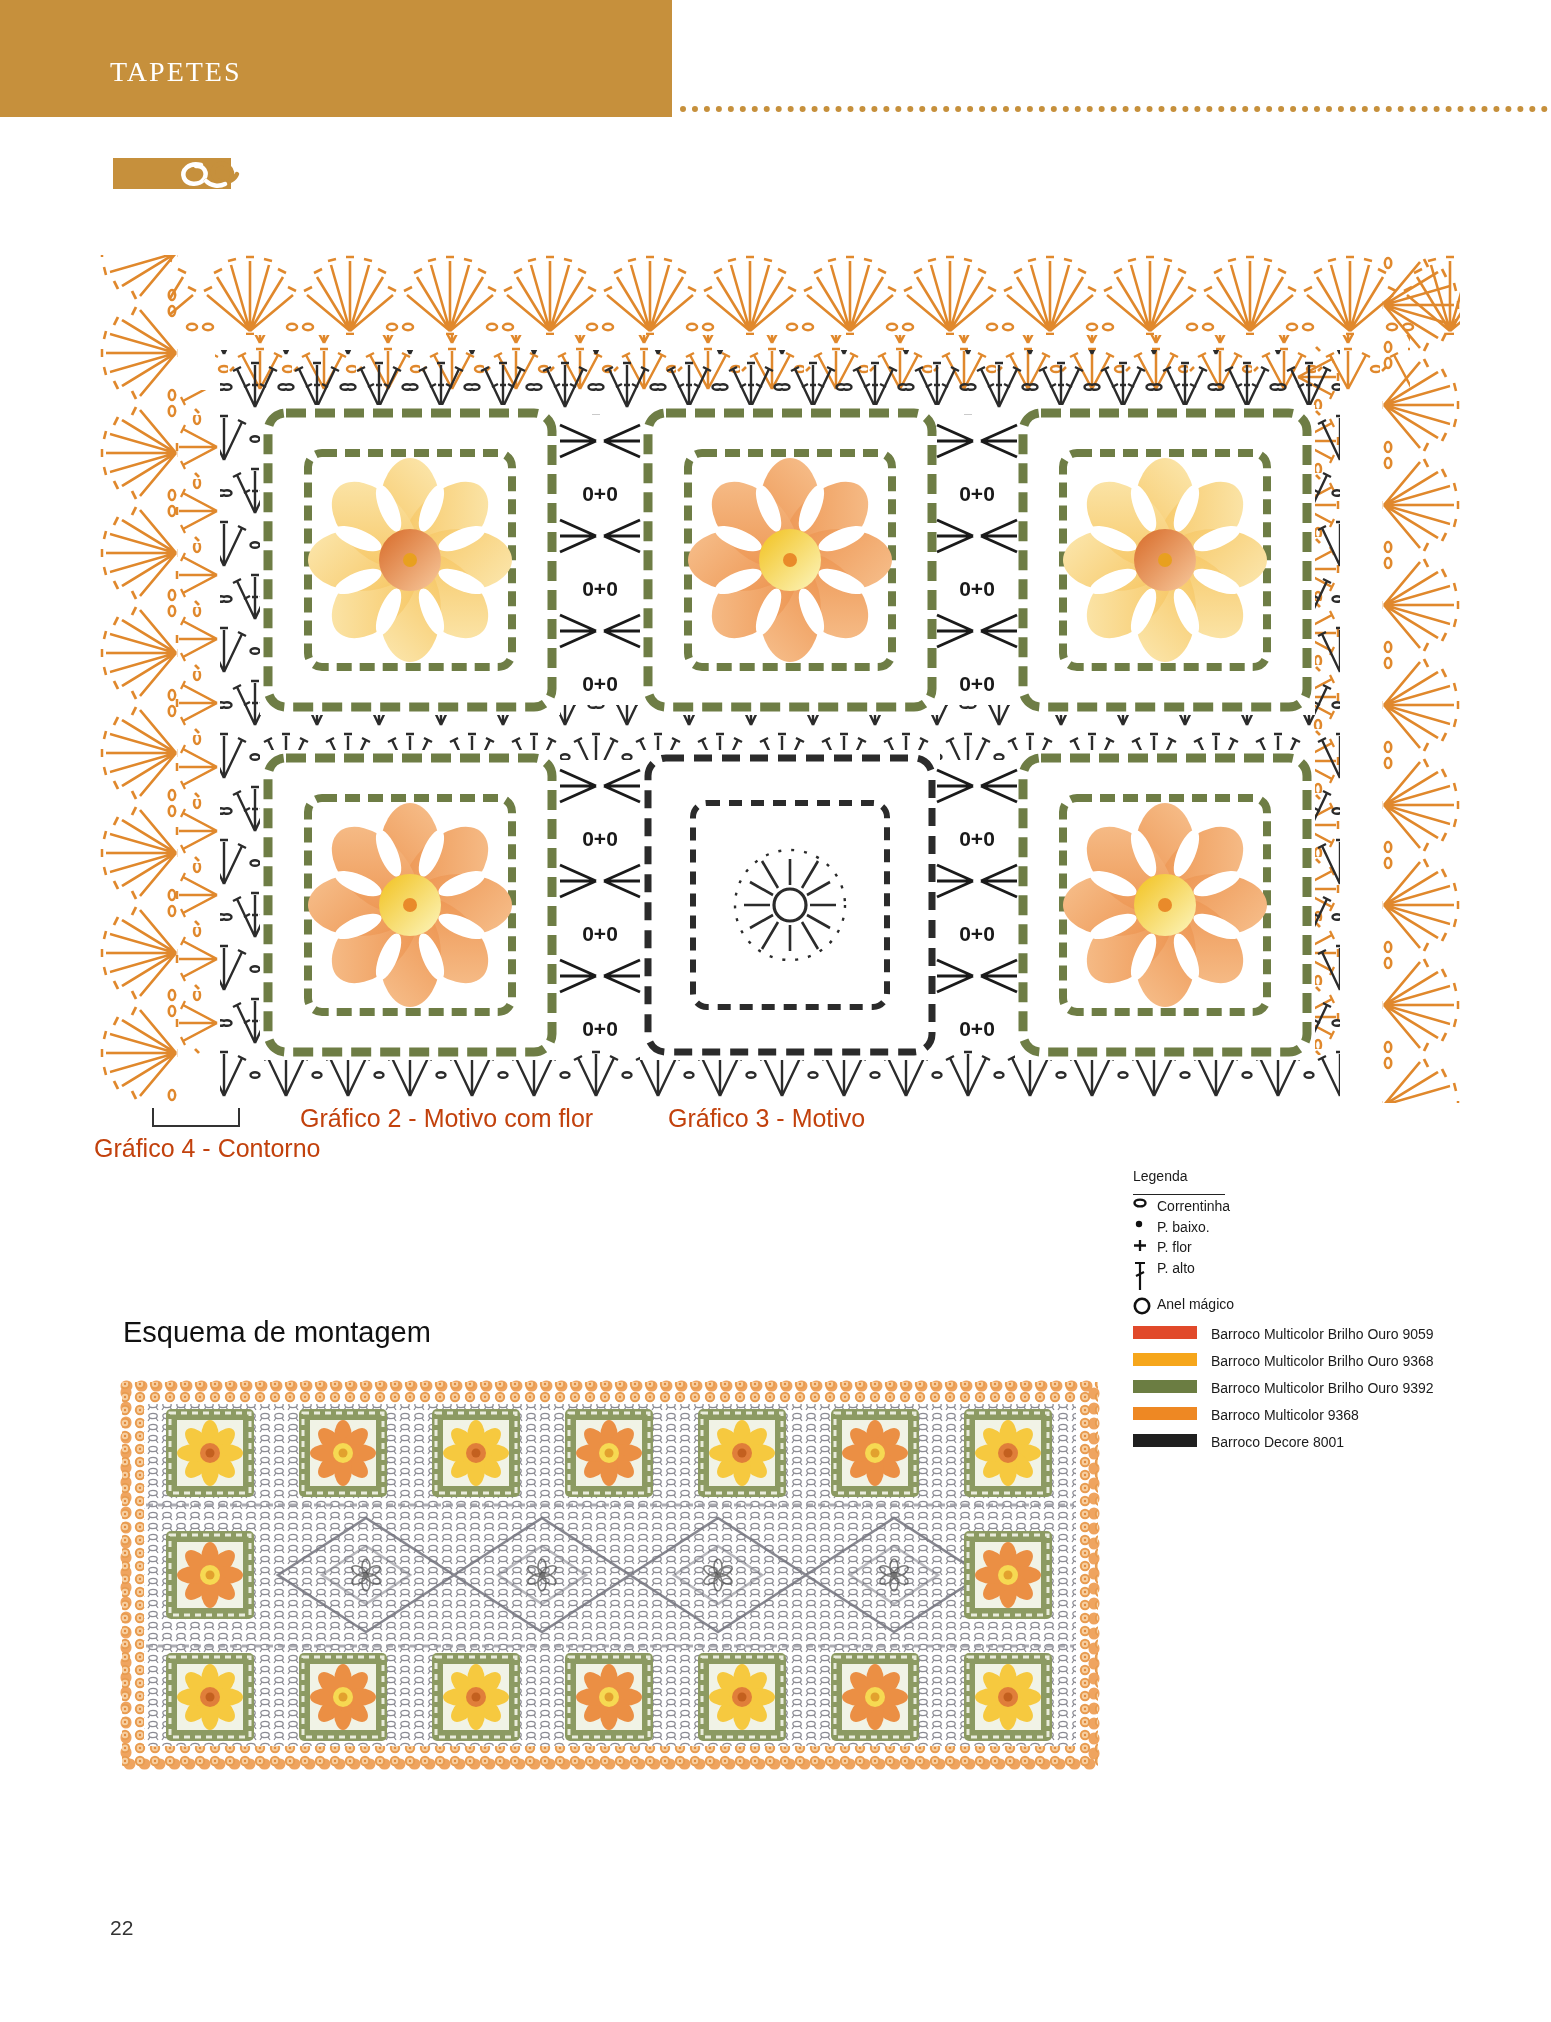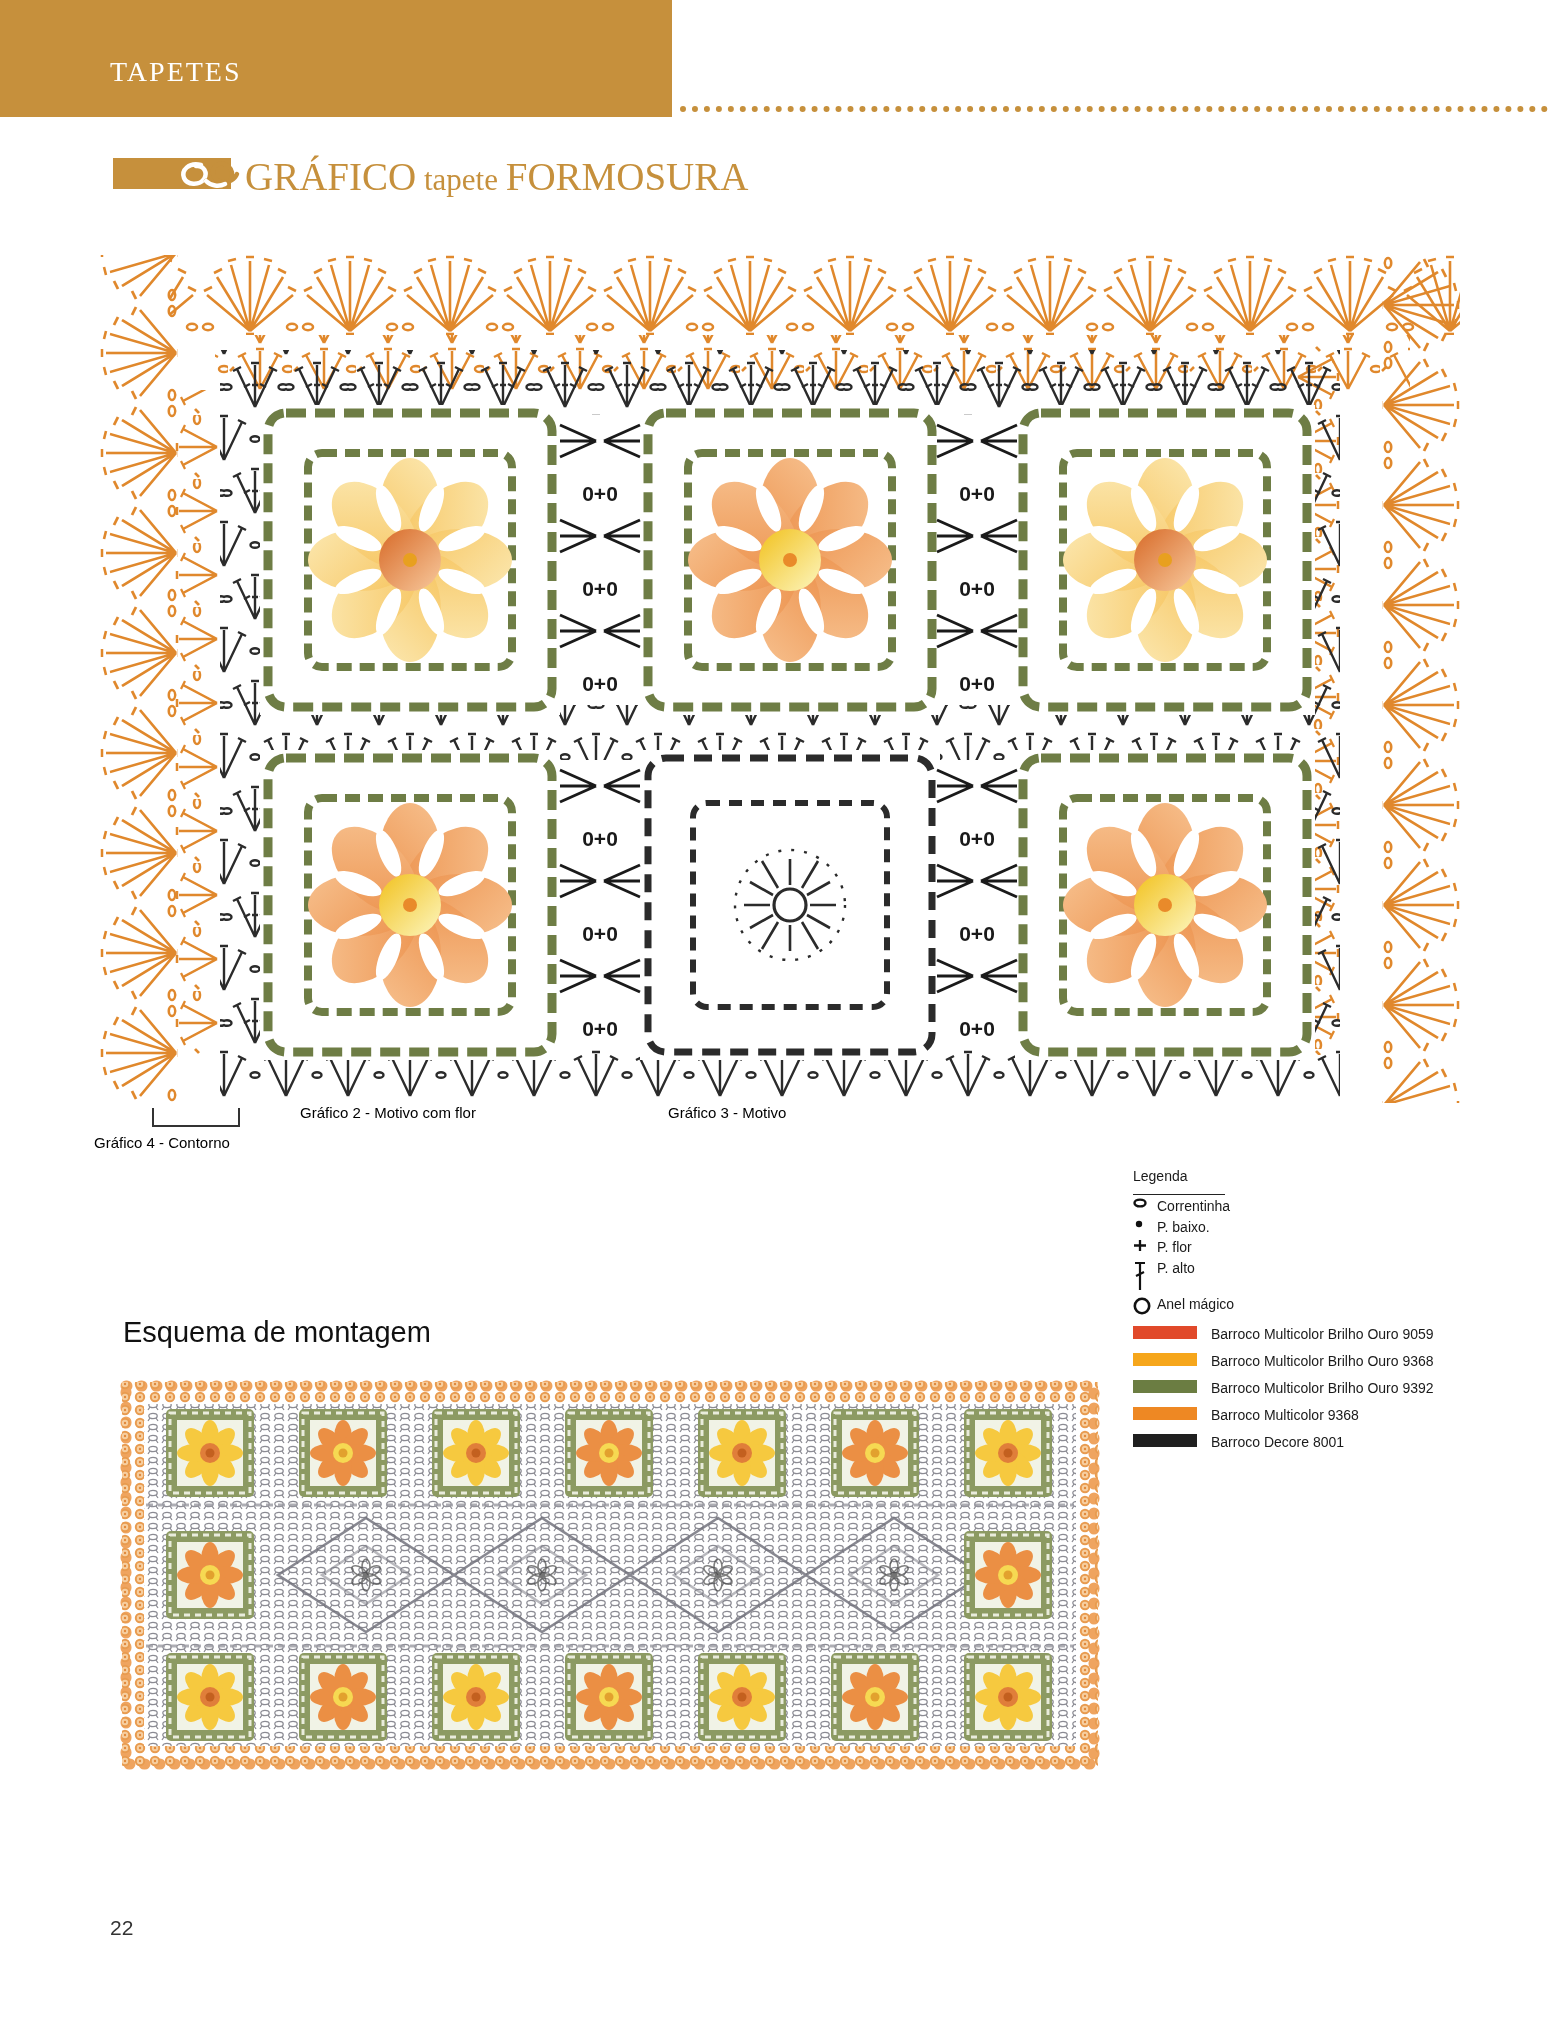--- a/index.html
+++ b/index.html
@@ -13,21 +13,21 @@
       font-size:28px;letter-spacing:2px;font-weight:400;}
   #dotted-rule{left:680px;top:106px;width:868px;height:0;border-top:6px dotted #C6903C;}
 
   
   #title-row{left:113px;top:150px;width:900px;height:48px;}
   #title-text{left:132px;top:4px;color:#C6903C;font-family:"Liberation Serif",serif;white-space:nowrap;}
   #title-text .big{font-size:39px;}
   #title-text .small{font-size:31px;}
 
   
-  .chart-label{font-size:15px;color:#000000;}
+  .chart-label{font-size:25px;color:#c2410c;}
   #label-g2{left:300px;top:1104px;}
   #label-g3{left:668px;top:1104px;}
   #label-g4{left:94px;top:1134px;}
   #bracket-g4{left:152px;top:1108px;width:84px;height:17px;
       border-left:2px solid #333;border-right:2px solid #333;border-bottom:2px solid #333;}
 
   
   #legend{left:1133px;top:1168px;width:360px;height:300px;font-size:14px;}
   #legend .l-title{position:absolute;left:0;top:0;width:92px;border-bottom:1.6px solid #222;
       padding-bottom:10px;font-size:14px;}
@@ -51,23 +51,20 @@
 <div class="abs" id="header-title">TAPETES</div>
 <div class="abs" id="dotted-rule"></div>
 
 <div class="abs" id="title-row">
   <svg class="abs" style="left:0;top:0" width="160" height="48">
     <rect x="0" y="8" width="118" height="31" fill="#C6903C"></rect>
     <path d="M88,15 C76,12 68,20 71,28 C74,35 86,36 91,29 C95,23 91,15 83,16" fill="none" stroke="#fff" stroke-width="4.5" stroke-linecap="round"></path>
     <path d="M93,31 C100,39 114,38 118,29 C122,19 112,10 104,15 C97,19 99,30 109,32 C116,33 122,29 124,24" fill="none" stroke="#C6903C" stroke-width="4.5" stroke-linecap="round"></path>
     <path d="M93,31 C98,36 106,37 112,34" fill="none" stroke="#fff" stroke-width="4.5" stroke-linecap="round"></path>
   </svg>
-  <div class="abs" id="title-text">
-    <span class="big">GRÁFICO</span><span class="small"> tapete </span><span class="big">FORMOSURA</span>
-  </div>
 </div>
 
 <svg class="abs" style="left:100px;top:255px" width="1360" height="848" viewBox="0 0 1360 848">
   <defs>
 
     <pattern id="blackShell" width="62" height="106" patternUnits="userSpaceOnUse">
       <g stroke="#2B2B2B" stroke-width="2.4" fill="none">
         <path d="M31,46 L13,8 M31,46 L31,4 M31,46 L49,8"></path>
         <path d="M9,10 L17,6 M27,2 L35,2 M45,6 L53,10"></path>
         <path d="M20,26 L26,23 M28,24 L34,24 M36,23 L42,26"></path>

